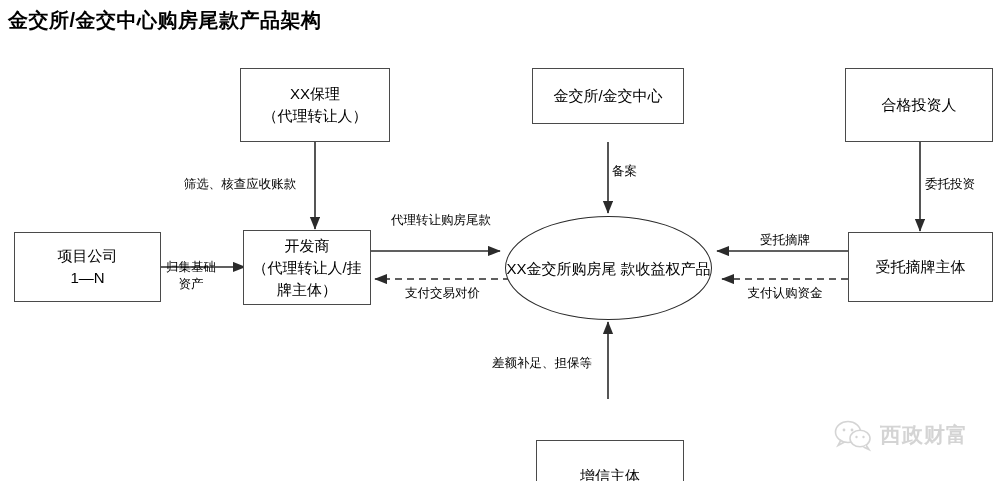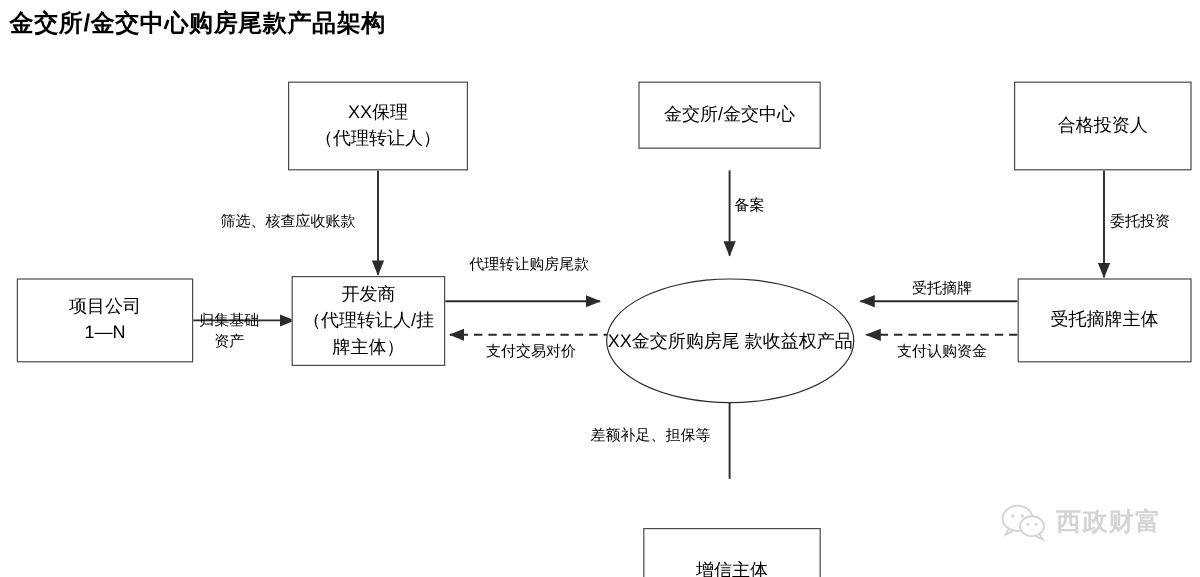--- a/index.html
+++ b/index.html
@@ -77,21 +77,21 @@
 </div>
 
 <div class="node" style="left:243px;top:230px;width:128px;height:75px;">
   <span>
     <span>开发商</span>
     <span>（代理转让人/挂</span>
     <span>牌主体）</span>
   </span>
 </div>
 
-<div class="ellipse" style="left:505px;top:232px;width:207px;height:104px;">
+<div class="ellipse" style="left:505px;top:216px;width:207px;height:104px;">
   <span>
     <span>XX金交所购房尾</span>
     <span>款收益权产品</span>
   </span>
 </div>
 
 <div class="node" style="left:848px;top:232px;width:145px;height:70px;">
   <span>受托摘牌主体</span>
 </div>
 

